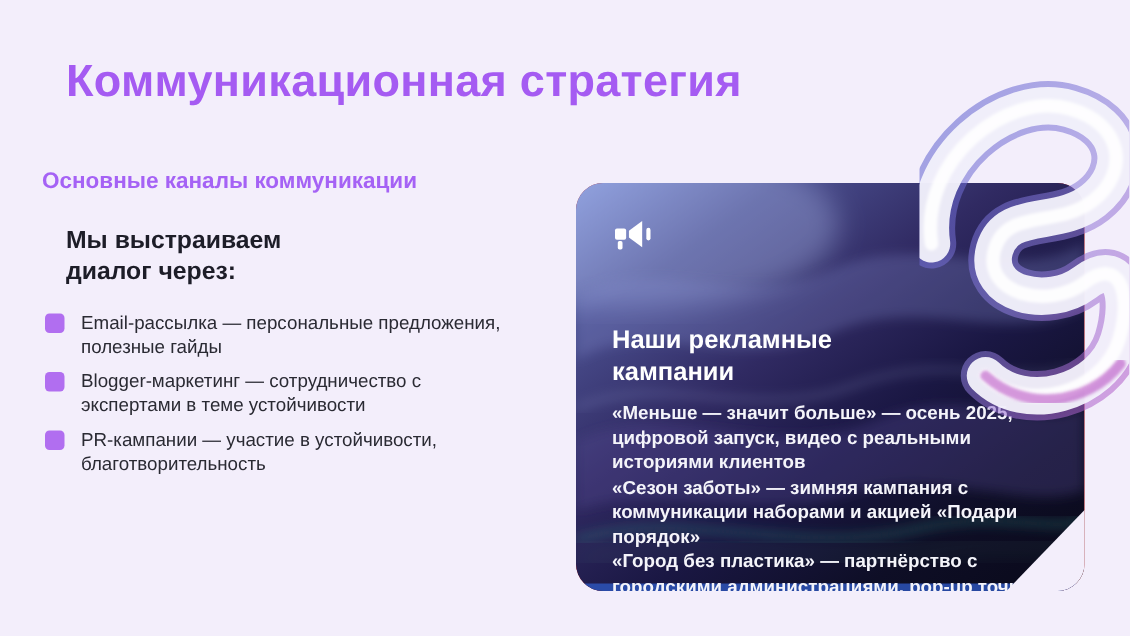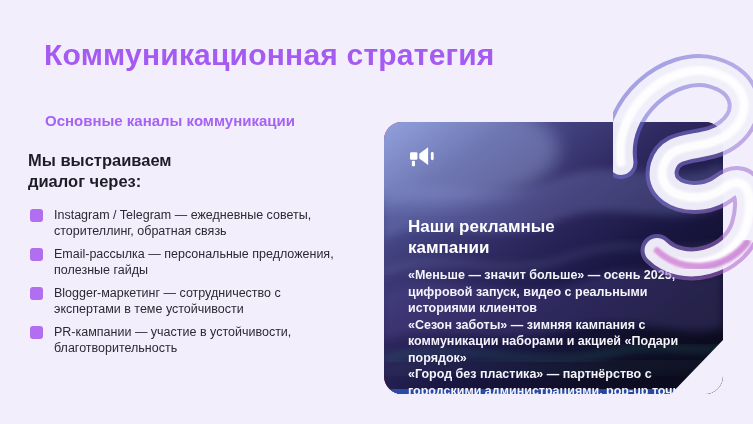--- a/index.html
+++ b/index.html
@@ -12,25 +12,25 @@
   }
   .slide{position:absolute;inset:0;}
 
   
   .page-title{
     position:absolute;left:28px;top:22px;
     font-size:30px;font-weight:700;color:#a55bf2;
     letter-spacing:.2px;margin:16px;
   }
   .section-subtitle{
-    position:absolute;left:45px;top:112px;
+    position:absolute;left:28px;top:112px;
     font-size:15px;font-weight:700;color:#a562f5;
   }
   .intro-text{
-    position:absolute;left:28px;top:150px;
+    position:absolute;left:44px;top:150px;
     font-size:16.5px;font-weight:700;color:#1d1d28;
     line-height:21px;white-space:pre-line;
   }
   .channel-list{
     position:absolute;left:30px;top:207px;width:312px;
     display:flex;flex-direction:column;gap:7px;
     list-style:none;margin:0;padding:0;
   }
   .channel-item{display:flex;align-items:flex-start;gap:11px;}
   .bullet-square{
@@ -72,24 +72,20 @@
 <div class="slide">
 
   <h1 class="page-title">Коммуникационная стратегия</h1>
 
   <div class="section-subtitle">Основные каналы коммуникации</div>
 
   <div class="intro-text">Мы выстраиваем
 диалог через:</div>
 
   <ul class="channel-list">
-    <li class="channel-item">
-      <span class="bullet-square"></span>
-      <span class="channel-label">Instagram / Telegram — ежедневные советы, сторителлинг, обратная связь</span>
-    </li>
     <li class="channel-item">
       <span class="bullet-square"></span>
       <span class="channel-label">Email-рассылка — персональные предложения, полезные гайды</span>
     </li>
     <li class="channel-item">
       <span class="bullet-square"></span>
       <span class="channel-label">Blogger-маркетинг — сотрудничество с экспертами в теме устойчивости</span>
     </li>
     <li class="channel-item">
       <span class="bullet-square"></span>

